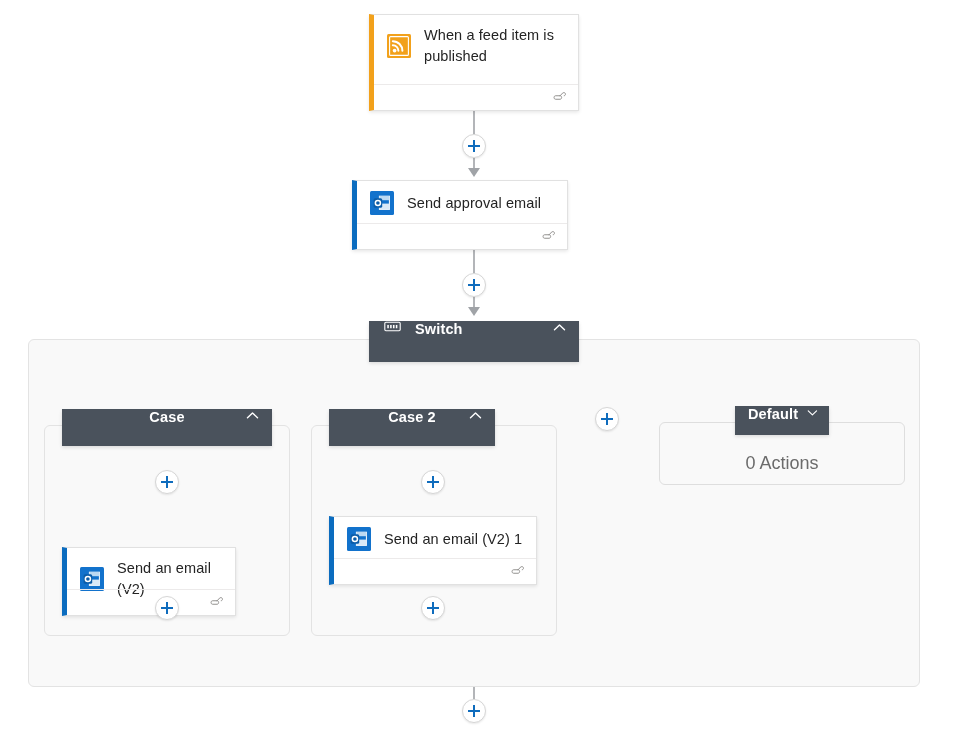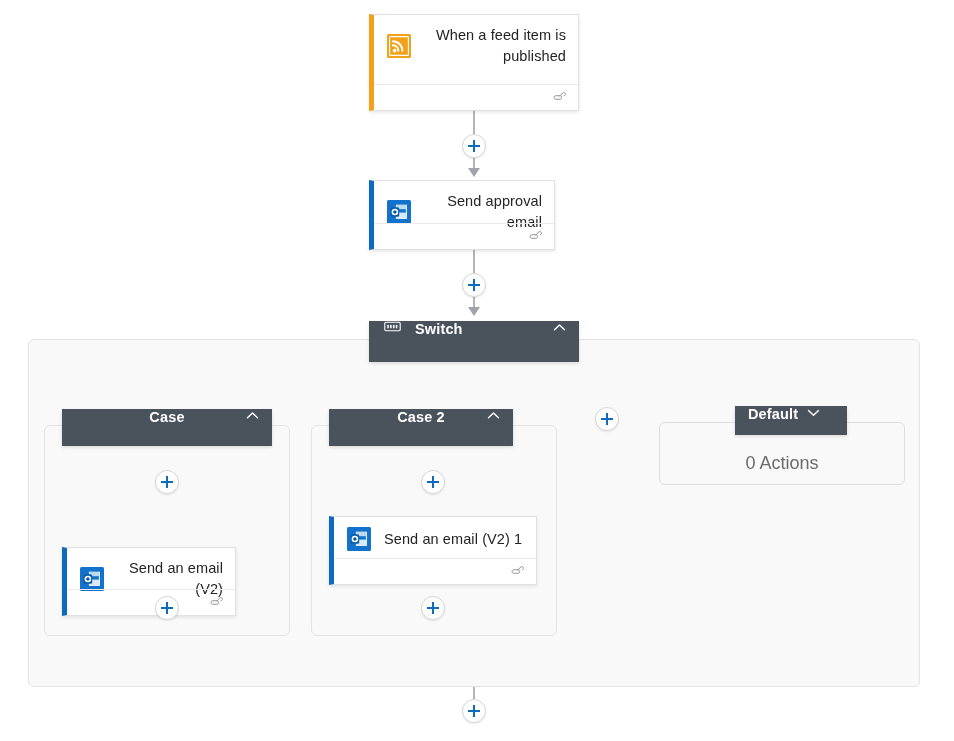--- a/index.html
+++ b/index.html
@@ -55,21 +55,20 @@
     padding: 10px 12px 10px 13px;
     min-height: 34px;
     box-sizing: border-box;
   }
   .card-title {
     font-size: 14.5px;
     line-height: 21px;
     color: #242424;
     margin-left: 13px;
     letter-spacing: 0.1px;
-    text-align: right;
   }
   .card-foot {
     border-top: 1px solid #eceaea;
     height: 25px;
     display: flex;
     align-items: center;
     justify-content: flex-end;
     padding-right: 10px;
   }
 
@@ -222,21 +221,21 @@
     <div class="card-foot" style="position:absolute; left:0; right:0; bottom:0;">
       <svg class="link-glyph" viewBox="0 0 18 15">
         <path d="M3.2 9.6 C0.6 9.6 0.6 5.4 3.2 5.4 L8.4 5.4 C11 5.4 11 9.6 8.4 9.6 Z" fill="none" stroke="#8a8886" stroke-width="1.1"></path>
         <path d="M7.8 5.4 C10.4 5.4 10.4 1.6 13 1.6 C15.6 1.6 15.6 5.4 13 5.4" fill="none" stroke="#8a8886" stroke-width="1.1"></path>
       </svg>
     </div>
   </div>
 
   <div class="plus" style="left:474px; top:146px;"></div>
 
-  <div class="card action" style="left:369px; top:180px; width:186px; height:70px;">
+  <div class="card action" style="left:352px; top:180px; width:216px; height:70px;">
     <div class="card-head">
       <svg class="ico" viewBox="0 0 24 24">
         <rect x="0" y="0" width="24" height="24" rx="1.5" fill="#1272cc"></rect>
         <rect x="9.4" y="5.2" width="10" height="13.2" fill="none" stroke="#ffffff" stroke-width="1"></rect>
         <rect x="9.4" y="5.2" width="10" height="4" fill="#bcd9f2"></rect>
         <rect x="9.4" y="12.6" width="10" height="5.8" fill="#d9e9f7"></rect>
         <rect x="3.6" y="7.2" width="8.6" height="9.6" rx="1.6" fill="#0b5ca8"></rect>
         <circle cx="7.9" cy="12" r="2.55" fill="none" stroke="#ffffff" stroke-width="1.5"></circle>
       </svg>
       <span class="card-title">Send approval email</span>
@@ -299,21 +298,21 @@
     <div class="card-foot" style="position:absolute; left:0; right:0; bottom:0;">
       <svg class="link-glyph" viewBox="0 0 18 15">
         <path d="M3.2 9.6 C0.6 9.6 0.6 5.4 3.2 5.4 L8.4 5.4 C11 5.4 11 9.6 8.4 9.6 Z" fill="none" stroke="#8a8886" stroke-width="1.1"></path>
         <path d="M7.8 5.4 C10.4 5.4 10.4 1.6 13 1.6 C15.6 1.6 15.6 5.4 13 5.4" fill="none" stroke="#8a8886" stroke-width="1.1"></path>
       </svg>
     </div>
   </div>
 
   <div class="plus" style="left:167px; top:608px;"></div>
 
-  <div class="hdr hdr-case" style="left:329px; top:409px; width:184px; height:37px;">
+  <div class="hdr hdr-case" style="left:329px; top:409px; width:166px; height:37px;">
     <span class="hdr-title">Case 2</span>
     <svg class="chev" viewBox="0 0 14 14">
       <path d="M1.6 9.4 L7 4.2 L12.4 9.4" fill="none" stroke="#ffffff" stroke-width="1.5" stroke-linecap="round" stroke-linejoin="round"></path>
     </svg>
   </div>
 
   <div class="plus" style="left:433px; top:482px;"></div>
 
   <div class="card action" style="left:329px; top:516px; width:208px; height:69px;">
     <div class="card-head">
@@ -332,21 +331,21 @@
         <path d="M3.2 9.6 C0.6 9.6 0.6 5.4 3.2 5.4 L8.4 5.4 C11 5.4 11 9.6 8.4 9.6 Z" fill="none" stroke="#8a8886" stroke-width="1.1"></path>
         <path d="M7.8 5.4 C10.4 5.4 10.4 1.6 13 1.6 C15.6 1.6 15.6 5.4 13 5.4" fill="none" stroke="#8a8886" stroke-width="1.1"></path>
       </svg>
     </div>
   </div>
 
   <div class="plus" style="left:433px; top:608px;"></div>
 
   <div class="plus" style="left:607px; top:419px;"></div>
 
-  <div class="hdr hdr-default" style="left:735px; top:406px; width:112px; height:29px;">
+  <div class="hdr hdr-default" style="left:735px; top:406px; width:94px; height:29px;">
     <span class="hdr-title">Default</span>
     <svg class="chev" viewBox="0 0 14 14">
       <path d="M1.6 4.8 L7 10 L12.4 4.8" fill="none" stroke="#ffffff" stroke-width="1.5" stroke-linecap="round" stroke-linejoin="round"></path>
     </svg>
   </div>
 
   <div class="plus" style="left:474px; top:711px;"></div>
 
 </div>
 

